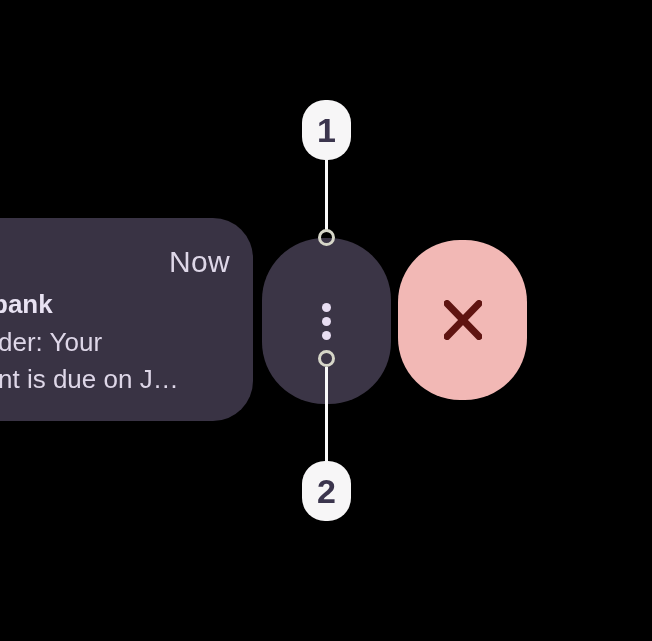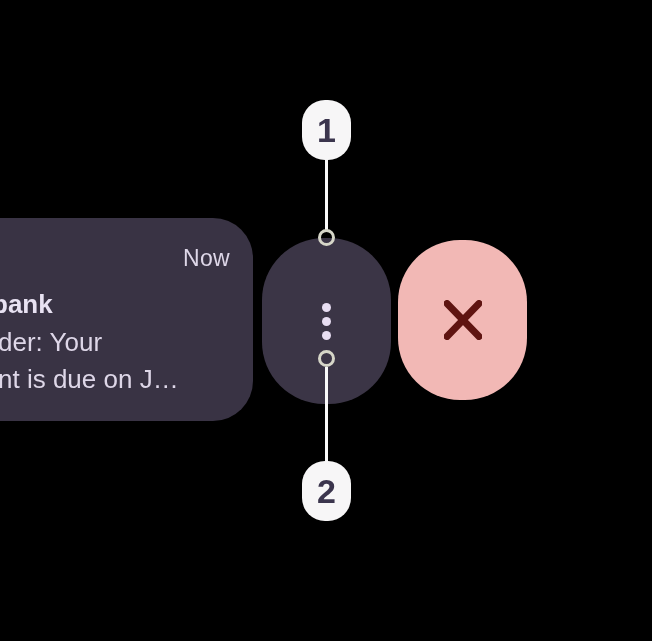--- a/index.html
+++ b/index.html
@@ -23,21 +23,21 @@
     top: 218px;
     width: 317px;
     height: 203px;
     background: #393344;
     border-radius: 40px;
   }
   .notif-time {
     position: absolute;
     top: 27px;
     right: 23px;
-    font-size: 23px;
+    font-size: 30px;
     color: #ded7e8;
     letter-spacing: 0.3px;
   }
   .notif-title {
     position: absolute;
     left: 56px;
     top: 71px;
     font-size: 26px;
     font-weight: 700;
     color: #e8e2f2;

